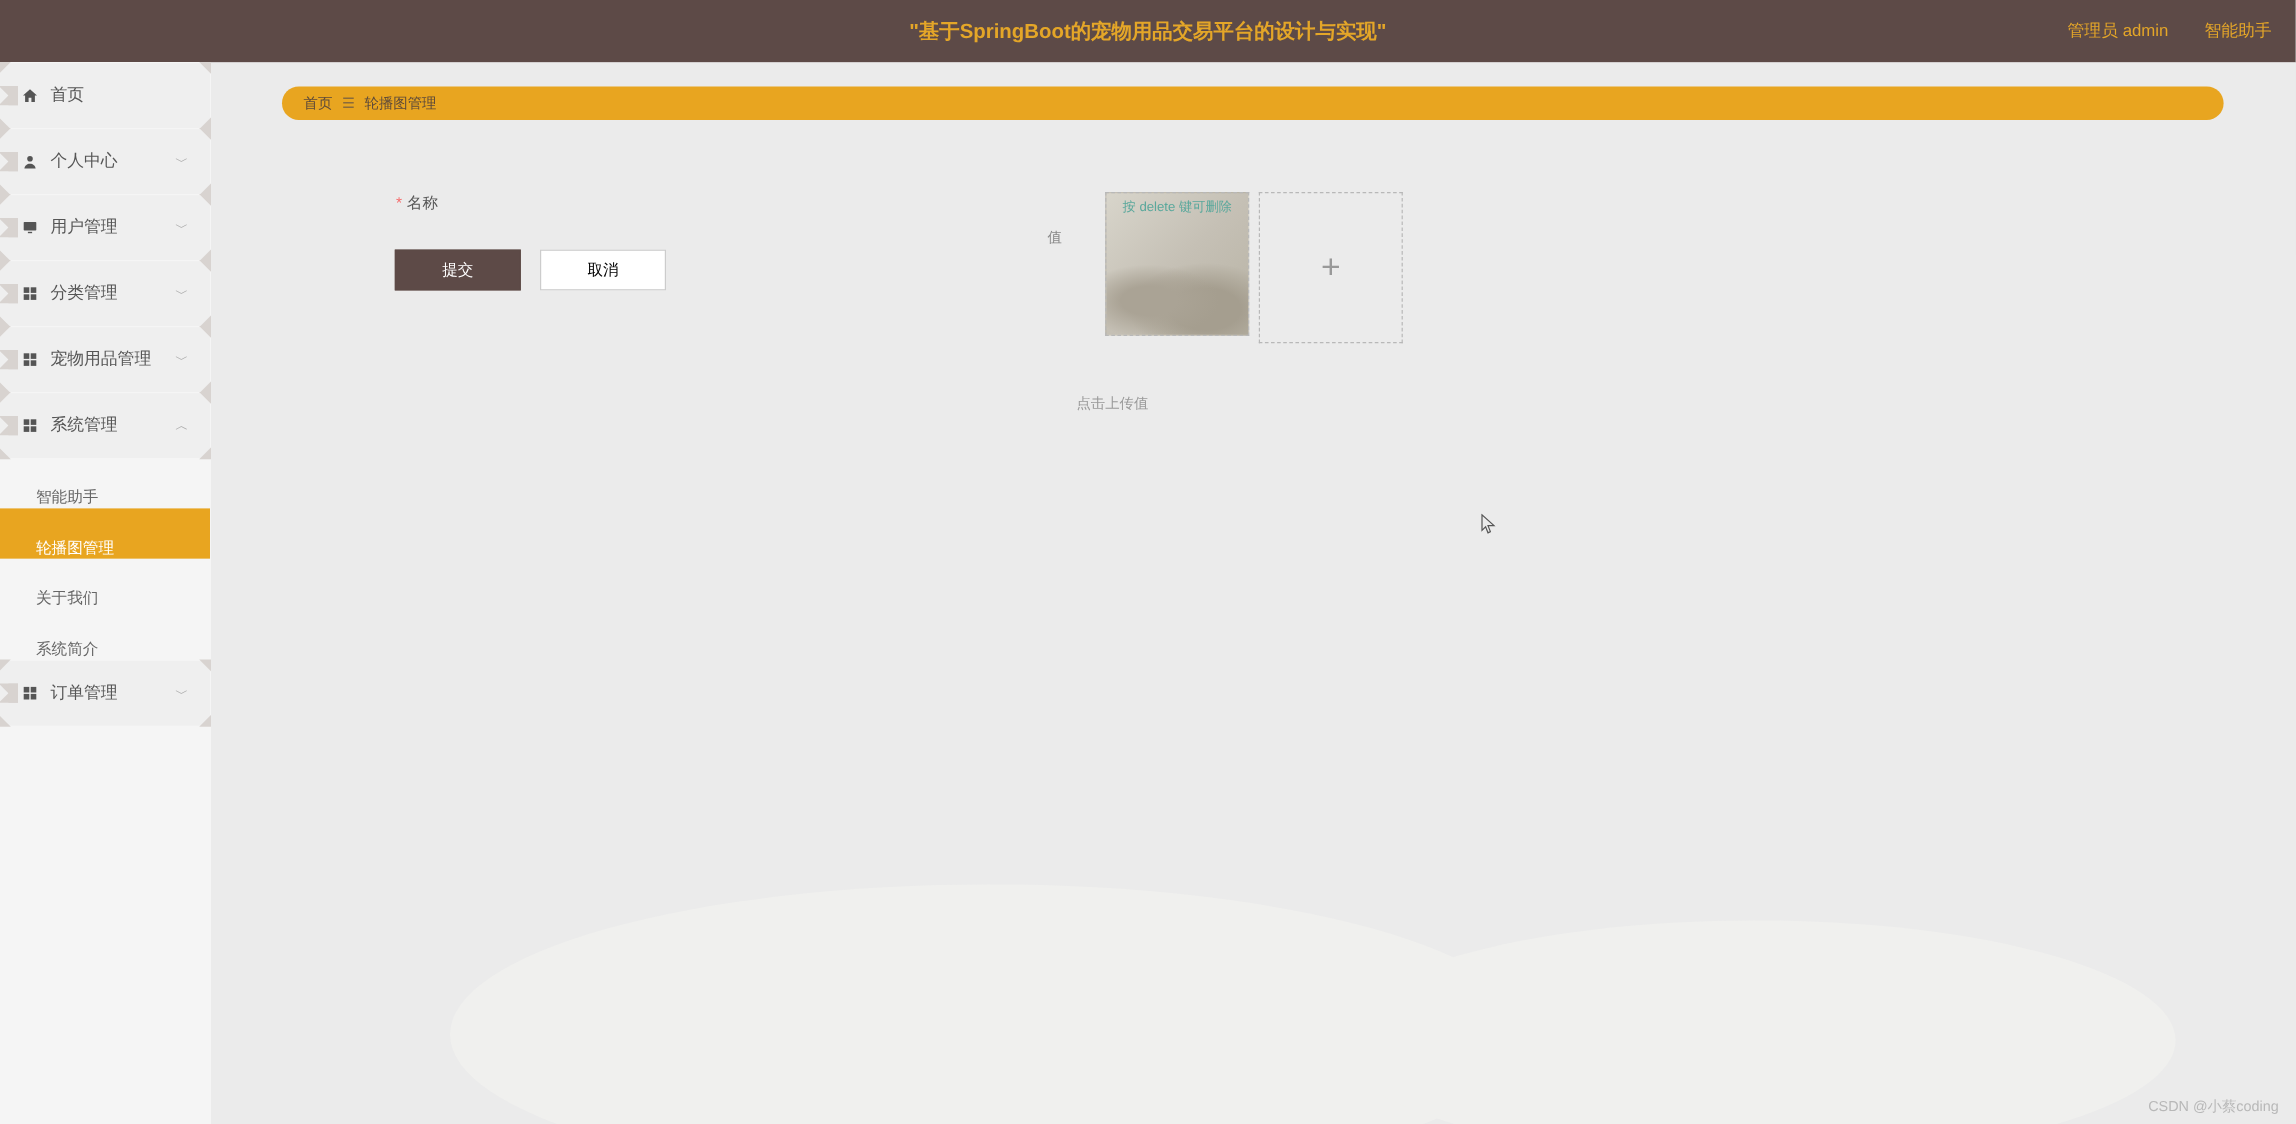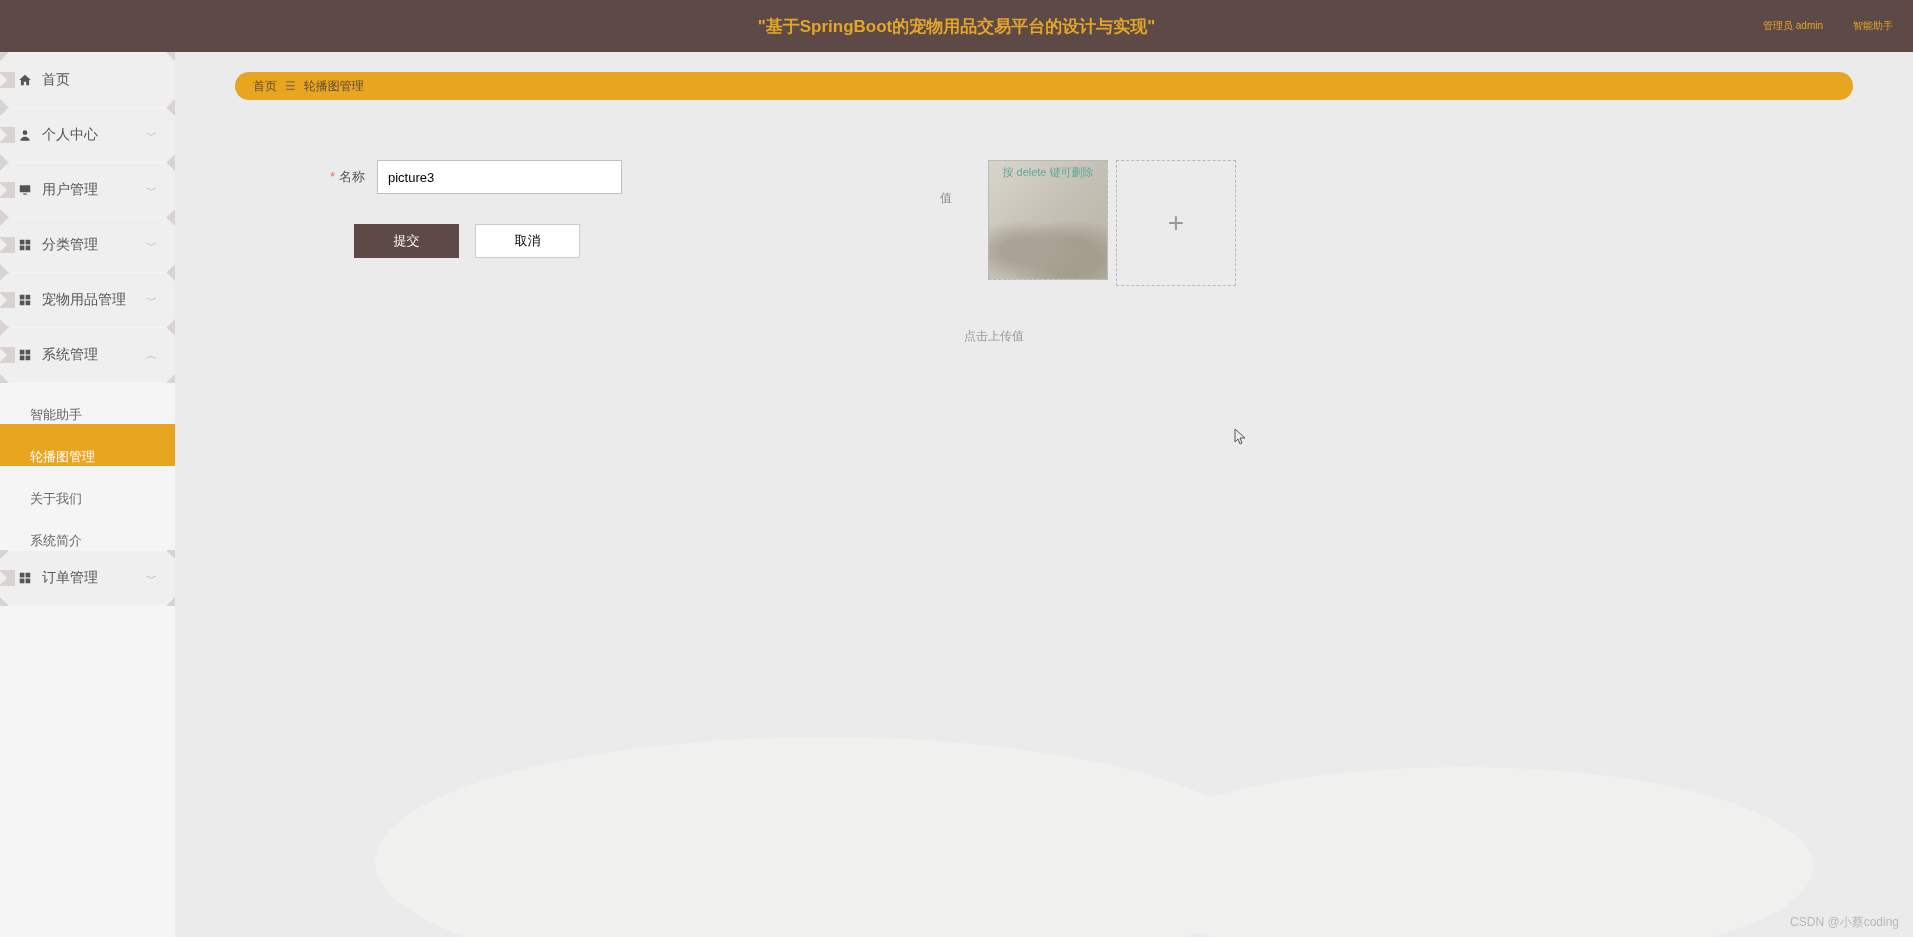--- a/index.html
+++ b/index.html
@@ -17,21 +17,21 @@
       color: #e4a628;
       font-weight: bold;
       font-size: 17px;
     }
     .header-right {
       position: absolute;
       right: 20px;
       display: flex;
       gap: 30px;
       color: #e4a628;
-      font-size: 10px;
+      font-size: 14px;
     }
     .header-right span { cursor: pointer; }
     
     .layout { display: flex; height: calc(100% - 52px); }
     
     .sidebar {
       width: 175px;
       background: #f5f5f5;
       overflow-y: auto;
       position: relative;
@@ -125,21 +125,21 @@
     .form-label .req { color: #f56c6c; margin-right: 4px; }
     .form-input {
       width: 245px;
       height: 34px;
       border: 1px solid #c0c0c0;
       padding: 0 10px;
       font-size: 13px;
       background: #fff;
       outline: none;
     }
-    .form-buttons { margin-left: 59px; display: flex; gap: 16px; }
+    .form-buttons { margin-left: 34px; display: flex; gap: 16px; }
     .btn {
       width: 105px;
       height: 34px;
       border: 1px solid #ccc;
       background: #fff;
       font-size: 13px;
       cursor: pointer;
     }
     .btn-primary { background: #5d4a47; color: #fff; border-color: #5d4a47; }
     
@@ -363,21 +363,20 @@
     <div class="breadcrumb">
       <span>首页</span>
       <span class="sep">☰</span>
       <span>轮播图管理</span>
     </div>
 
     <div class="form-area">
       <div class="form-left">
         <div class="form-row">
           <label class="form-label"><span class="req">*</span><span>名称</span></label>
-          <input class="form-input" type="text" value="picture3" style="">
         </div>
         <div class="form-buttons">
           <button class="btn btn-primary">提交</button>
           <button class="btn">取消</button>
         </div>
       </div>
 
       <div class="form-right">
         <div class="upload-row">
           <div class="upload-label">值</div>

